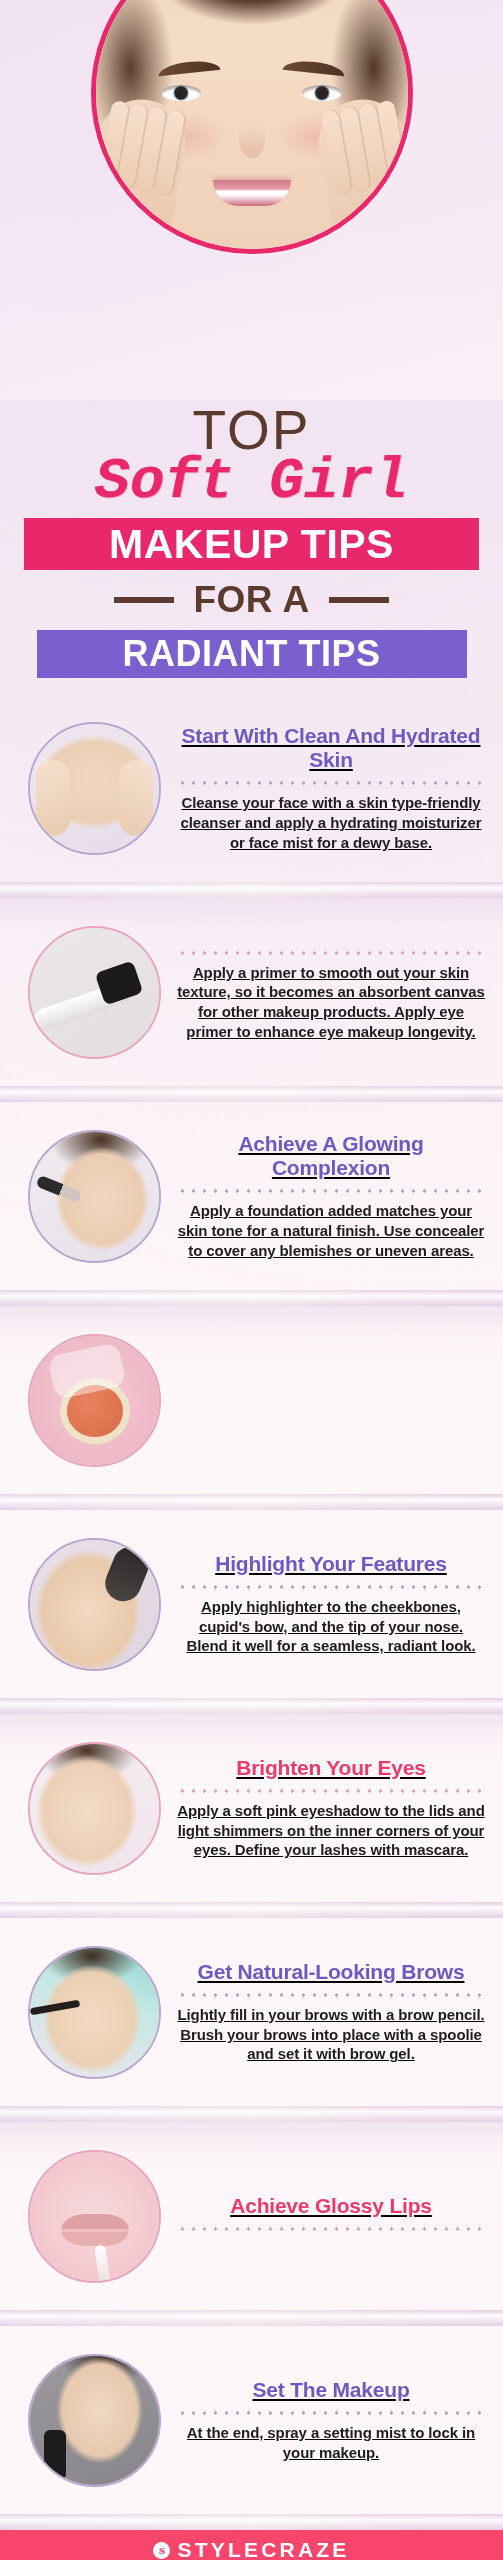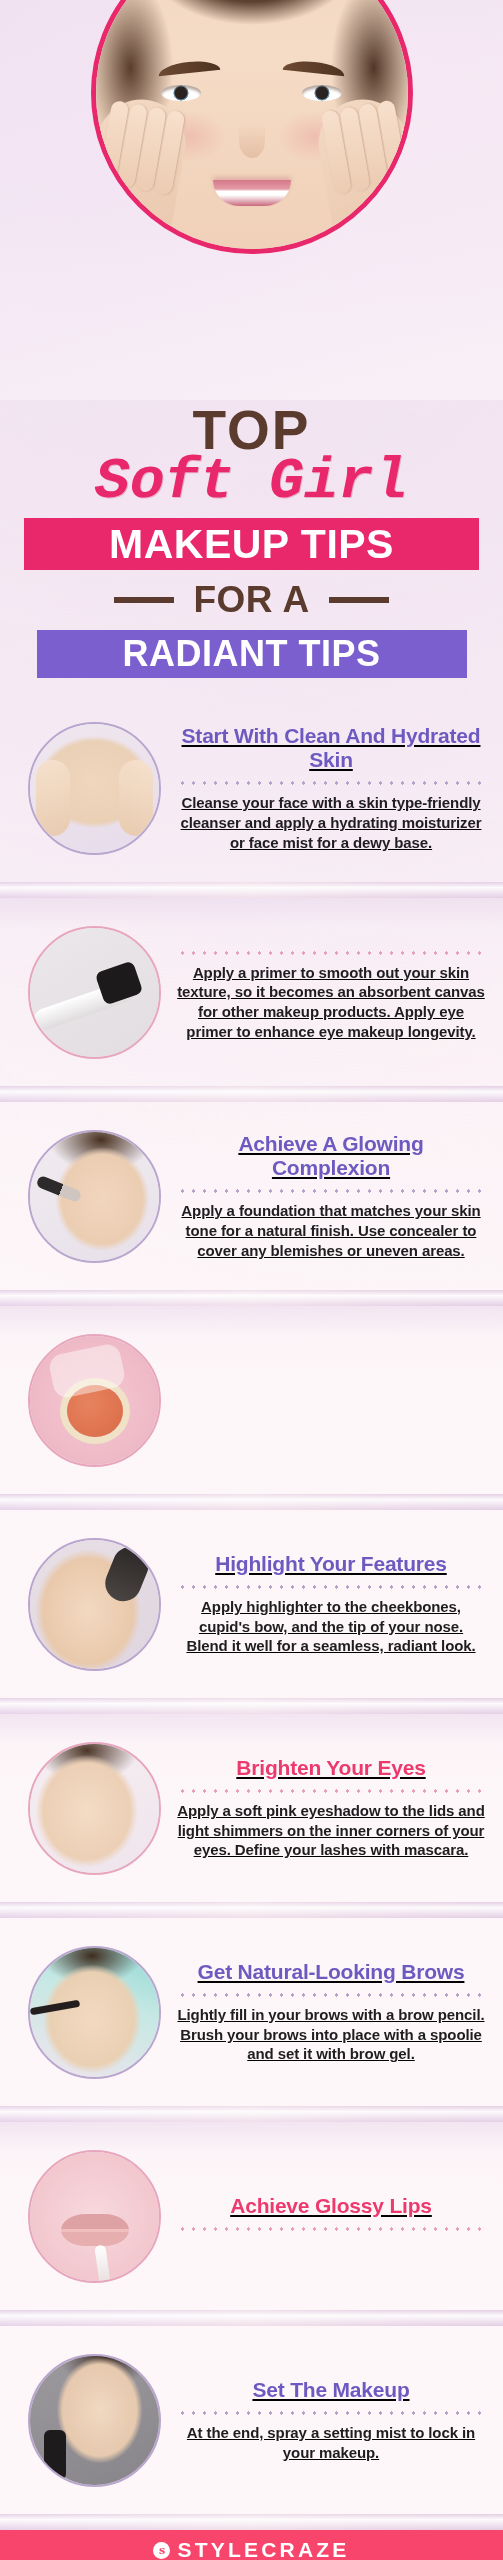--- a/index.html
+++ b/index.html
@@ -78,21 +78,21 @@
   .hand.l{ left:-4px; transform:rotate(10deg); }
   .hand.r{ right:-4px; transform:rotate(-10deg); }
   .hand i{ position:absolute; top:6px; width:17px; height:84px; border-radius:10px;
         background:linear-gradient(180deg,#f7e0cd,#ecccb2); box-shadow:1px 0 2px rgba(180,140,115,.5); }
   .hand i:nth-child(1){left:8px;} .hand i:nth-child(2){left:27px;}
   .hand i:nth-child(3){left:46px;} .hand i:nth-child(4){left:65px;}
 
   
   .titles{ position:relative; padding-top:4px; text-align:center; }
   .t-top{
-    font-size:55px; font-weight:bold; letter-spacing:2px;
+    font-size:55px; font-weight:normal; letter-spacing:2px;
     color:#5b3b2e; line-height:.96; font-family:"Liberation Sans", sans-serif;
   }
   .t-script{
     font-family:Liberation Mono, monospace;
     font-style:italic; font-weight:bold;
     font-size:58px; color:#e8286b;
     line-height:.92; margin-top:-2px;
     text-shadow:1px 1px 0 rgba(200,20,80,.25);
   }
   .t-banner-pink{
@@ -307,21 +307,21 @@
     </div>
     <div class="sep"></div>
 
     <div class="tip">
       <div class="thumb">
         <div class="thumb-img img-foundation"></div>
       </div>
       <div class="tip-body">
         <div class="tip-title purple">Achieve A Glowing Complexion</div>
         <div class="dots"></div>
-        <div class="tip-text">Apply a foundation that matches your skin tone for a natural finish. Use concealer to cover any blemishes or uneven areas.</div>
+        <div class="tip-text">Apply a foundation added matches your skin tone for a natural finish. Use concealer to cover any blemishes or uneven areas.</div>
       </div>
     </div>
     <div class="sep"></div>
 
     <div class="tip alt">
       <div class="thumb pink">
         <div class="thumb-img img-blush"></div>
       </div>
     </div>
     <div class="sep"></div>

